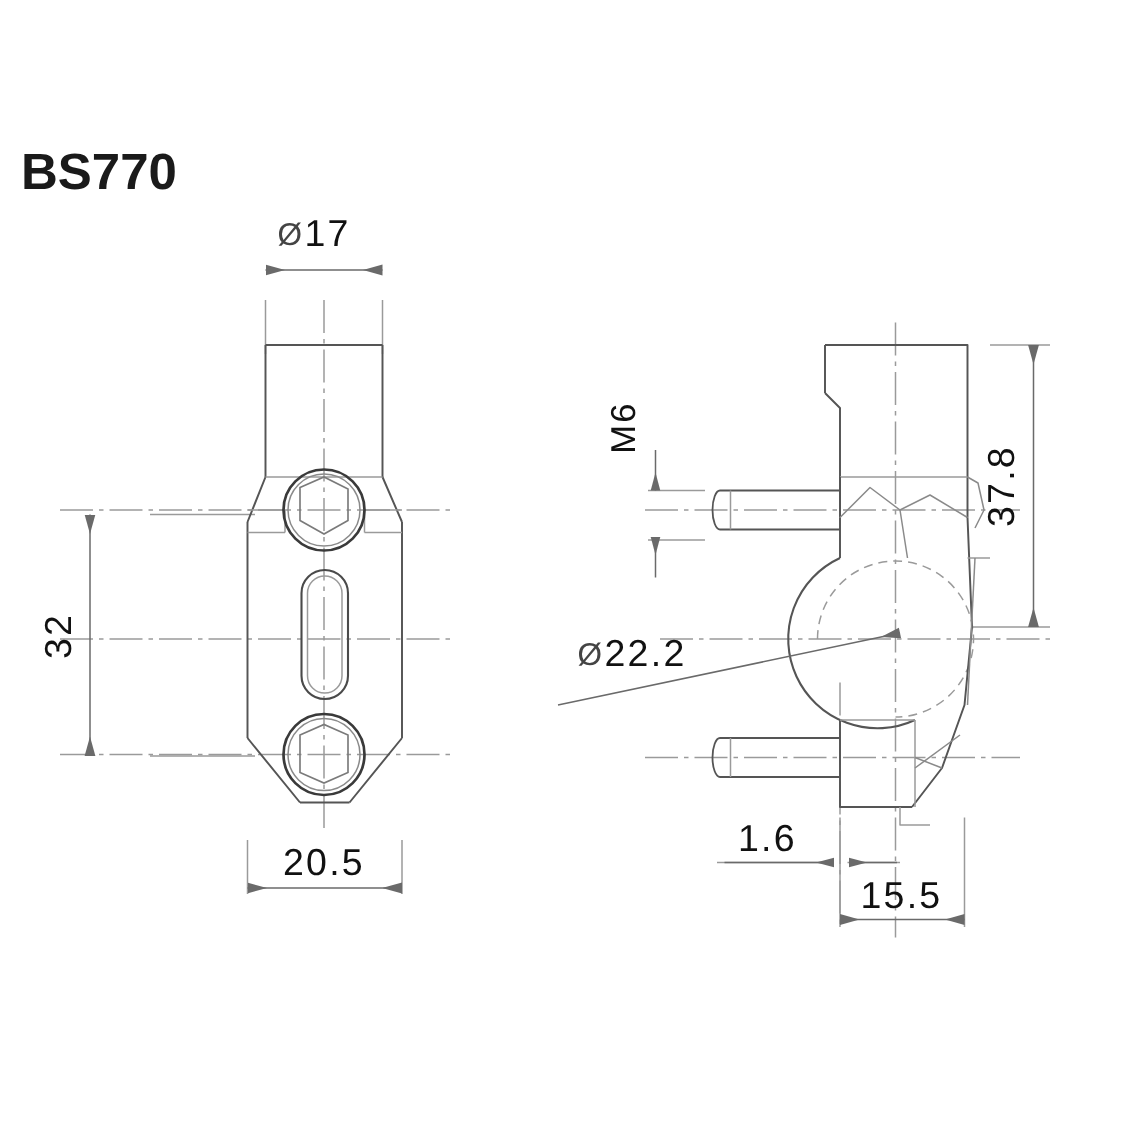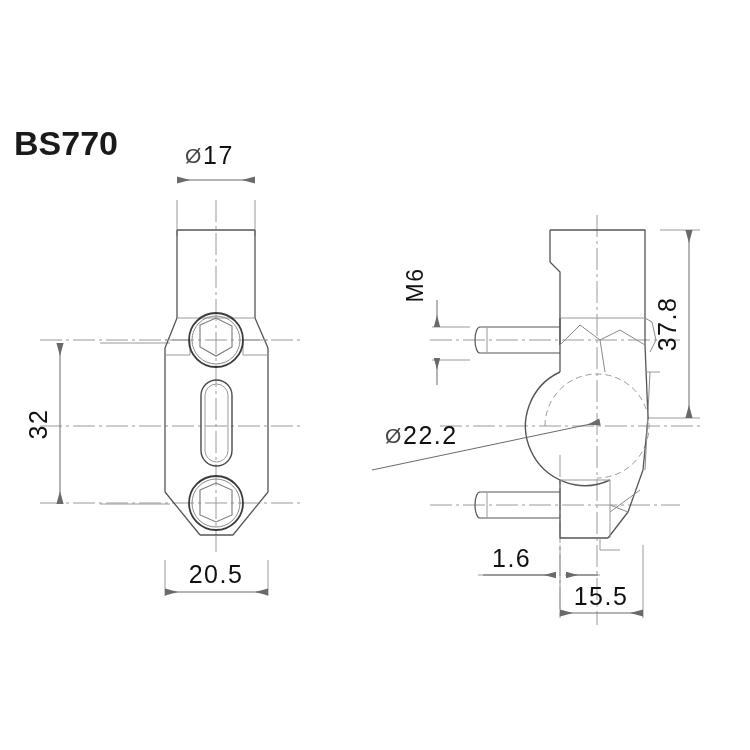--- a/index.html
+++ b/index.html
@@ -17,21 +17,20 @@
   }
   #title {
     position: absolute;
     left: 14px;
     top: 98px;
     font-size: 34px;
     font-weight: bold;
     color: #1a1a1a;
     letter-spacing: 0px;
     line-height: 1;
-    margin-top: 28px;
   }
   svg.drawing {
     position: absolute;
     left: 0;
     top: 0;
     width: 750px;
     height: 750px;
   }
   .dimtext {
     font-family: "Liberation Sans", sans-serif;

